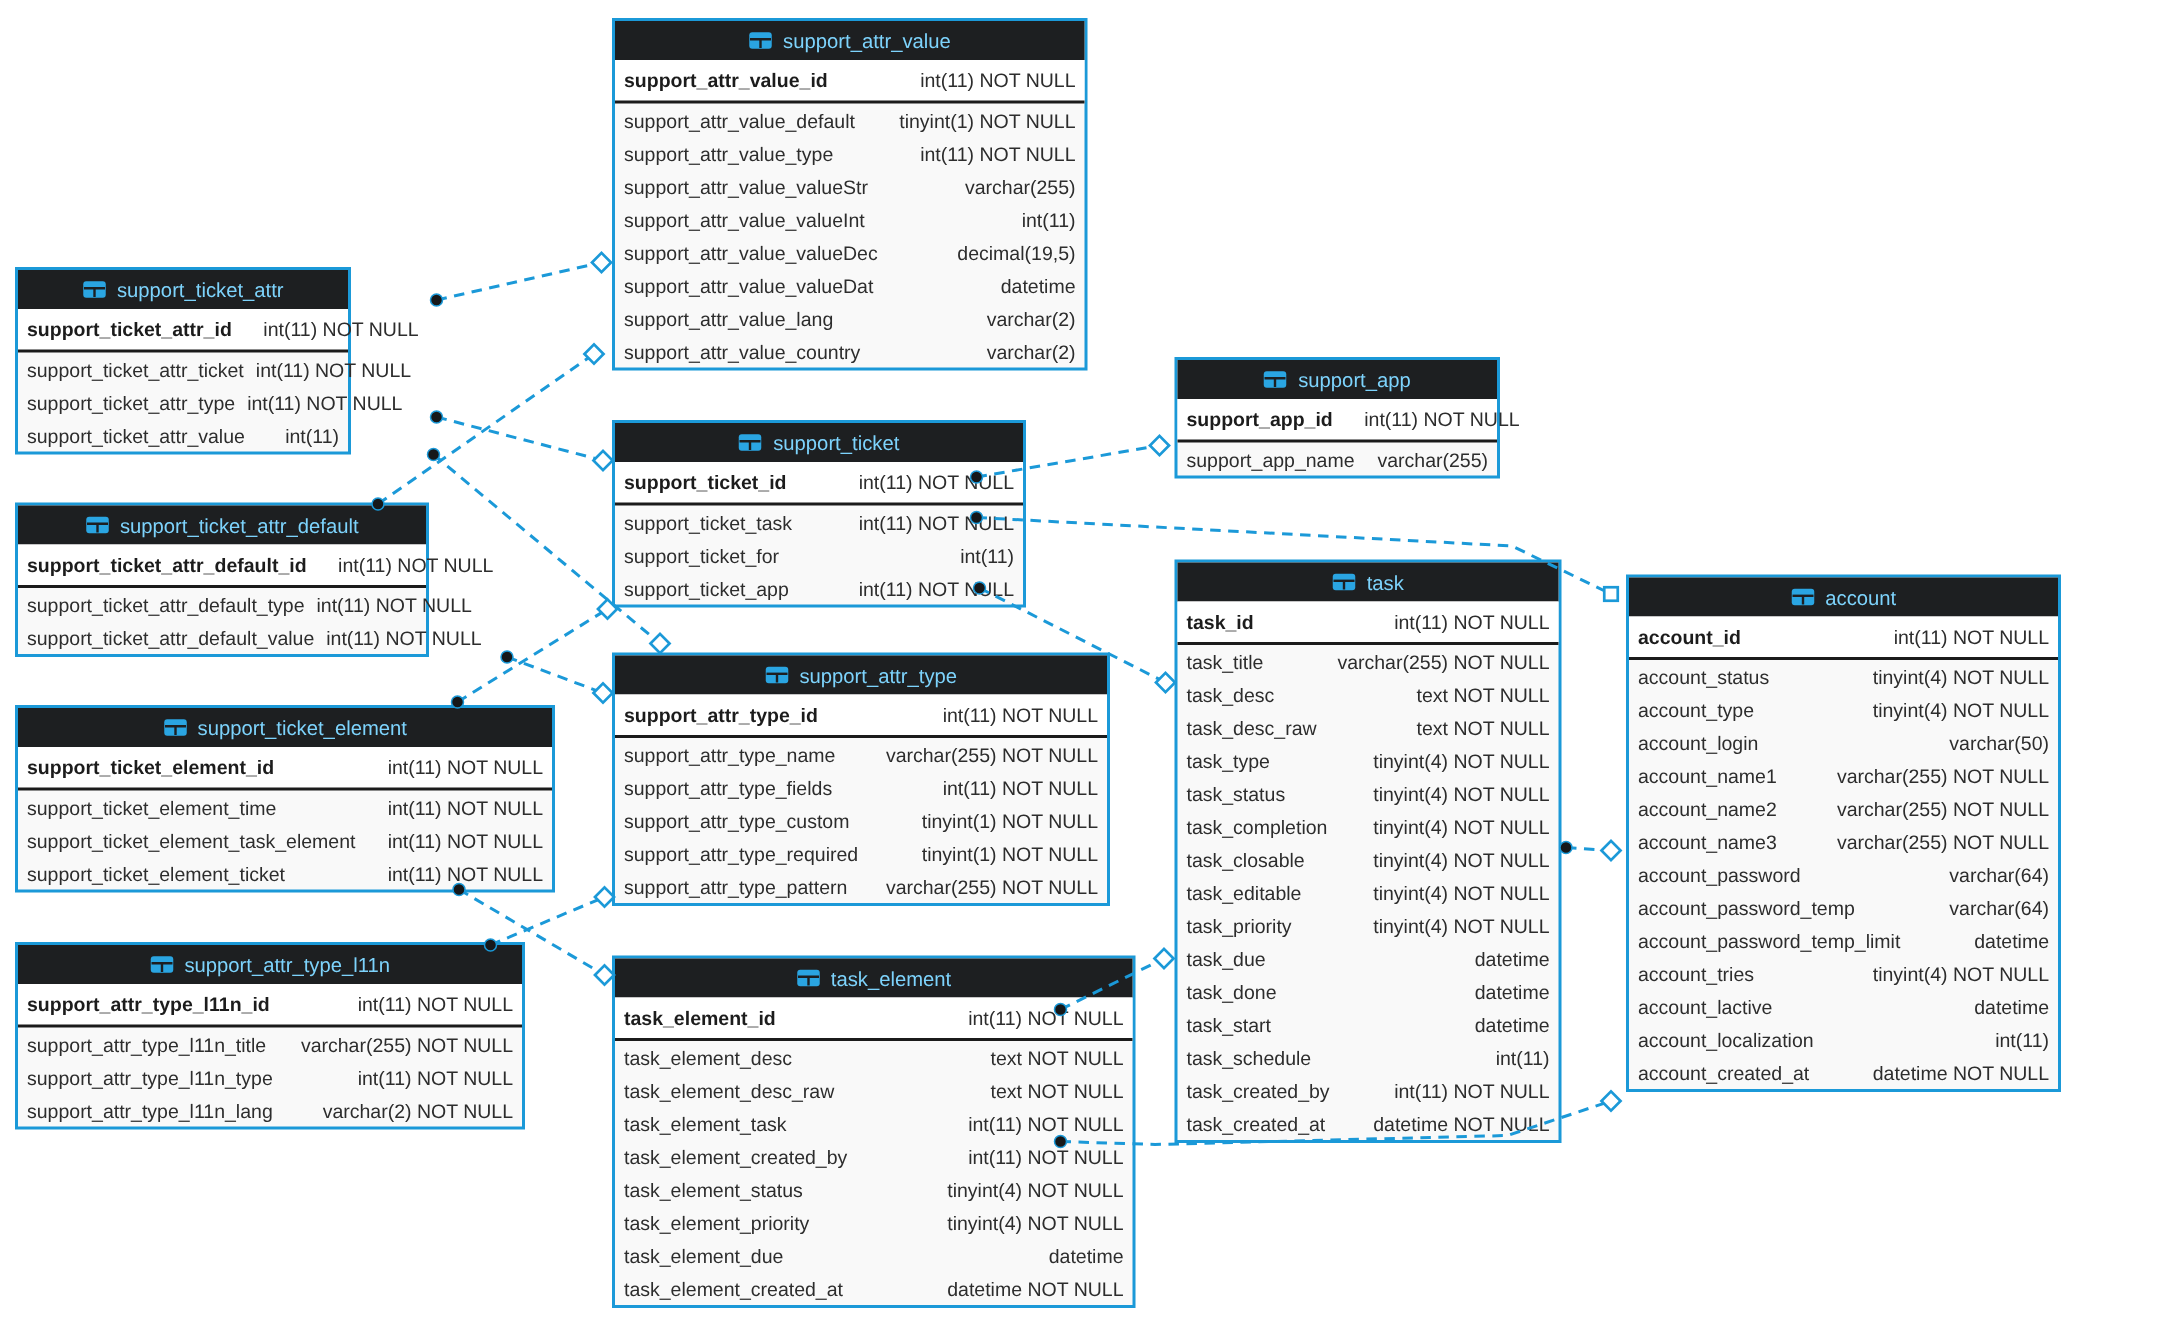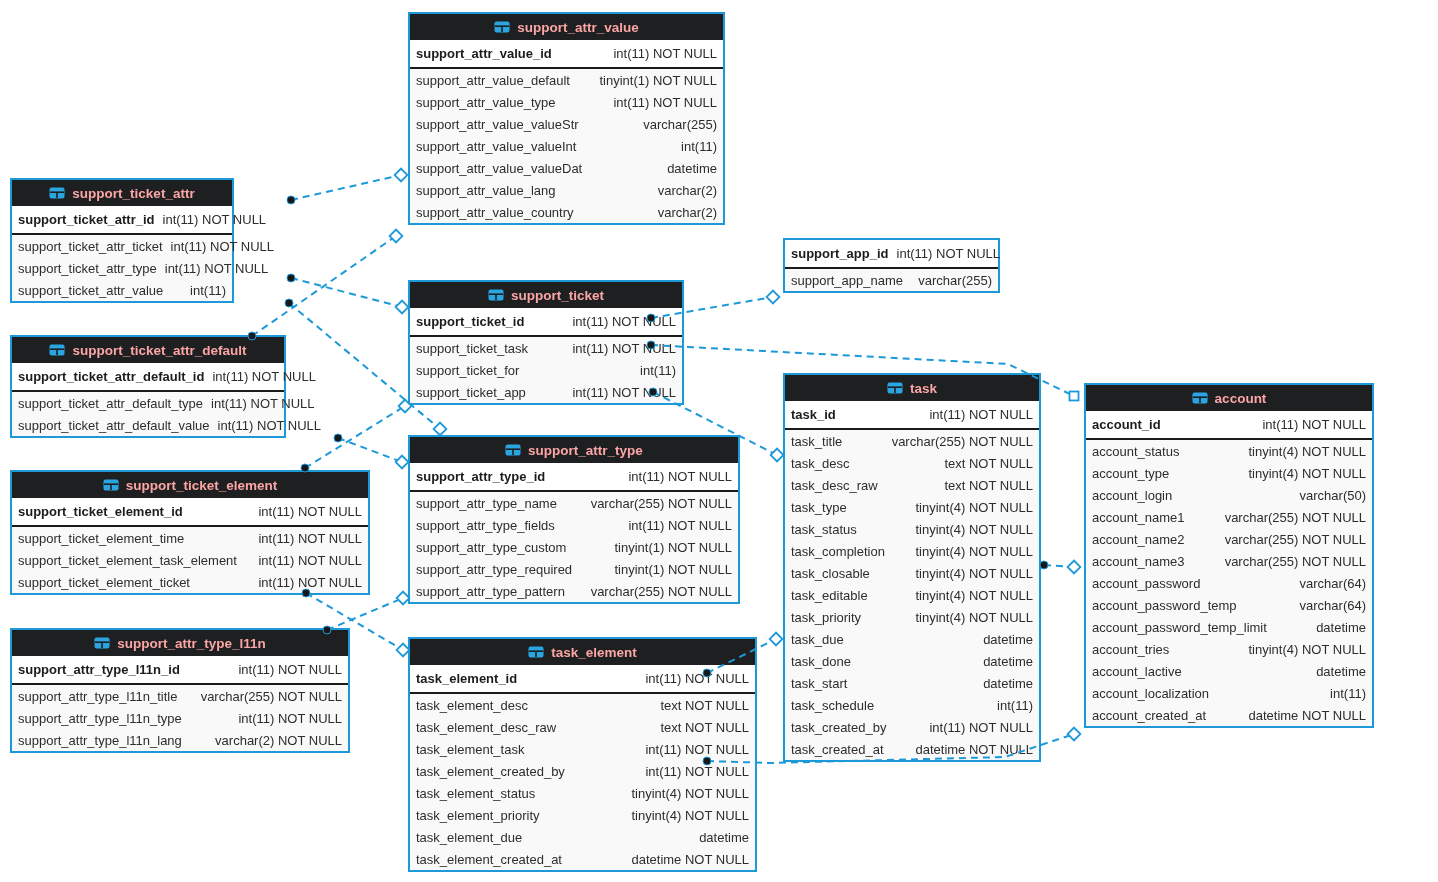--- a/index.html
+++ b/index.html
@@ -1,22 +1,22 @@
 <!DOCTYPE html>
 <html><head>
 <meta charset="utf-8">
 <style>
   html,body{margin:0;padding:0;background:#ffffff;}
   body{font-family:"Liberation Sans", sans-serif;}
   .canvas{position:relative;width:1438px;height:882px;background:#ffffff;overflow:hidden;}
   #rel{position:absolute;left:0;top:0;width:1438px;height:882px;pointer-events:none;z-index:2;}
   .tbl{position:absolute;border:2px solid #1b99d8;background:#f9f9f9;box-sizing:border-box;z-index:1;}
-  .tbl-header{height:26px;background:#1d1f21;color:#fca5a5;display:flex;align-items:center;justify-content:center;gap:7px;font-size:13.5px;font-weight:bold;}
+  .tbl-header{height:26px;background:#1d1f21;color:#7dd3fc;display:flex;align-items:center;justify-content:center;gap:7px;font-size:13.5px;}
   .tbl-icon{display:inline-flex;align-items:center;}
-  .tbl-pk{height:27px;background:#ffffff;border-bottom:2px solid #1b1b1b;display:flex;align-items:center;justify-content:space-between;padding:0 6px;font-size:13px;}
+  .tbl-pk{height:27px;background:#ffffff;border-bottom:2px solid #1b1b1b;display:flex;align-items:center;justify-content:space-between;padding:0 6px;font-size:13px;gap:13px;}
   .tbl-pk .col-name{font-weight:bold;color:#1c1c1c;white-space:nowrap;}
   .tbl-row{height:22px;display:flex;align-items:center;justify-content:space-between;padding:0 6px;font-size:13px;}
   .col-name{color:#2d2d2d;white-space:nowrap;}
   .col-type{color:#2d2d2d;white-space:nowrap;margin-left:8px;}
   .rel-line{fill:none;stroke:#1b99d8;stroke-width:2;stroke-dasharray:7 5;}
   .rel-dot{fill:#16181a;stroke:#1b99d8;stroke-width:1;}
   .rel-end{fill:#ffffff;stroke:#1b99d8;stroke-width:1.8;}
 </style>
 </head>
 <body>
@@ -119,20 +119,24 @@
       </div>
       <div class="tbl-row">
         <span class="col-name">support_attr_value_valueStr</span>
         <span class="col-type">varchar(255)</span>
       </div>
       <div class="tbl-row">
         <span class="col-name">support_attr_value_valueInt</span>
         <span class="col-type">int(11)</span>
       </div>
       <div class="tbl-row">
+        <span class="col-name">support_attr_value_valueDec</span>
+        <span class="col-type">decimal(19,5)</span>
+      </div>
+      <div class="tbl-row">
         <span class="col-name">support_attr_value_valueDat</span>
         <span class="col-type">datetime</span>
       </div>
       <div class="tbl-row">
         <span class="col-name">support_attr_value_lang</span>
         <span class="col-type">varchar(2)</span>
       </div>
       <div class="tbl-row">
         <span class="col-name">support_attr_value_country</span>
         <span class="col-type">varchar(2)</span>
@@ -352,20 +356,30 @@
       <div class="tbl-row">
         <span class="col-name">task_element_due</span>
         <span class="col-type">datetime</span>
       </div>
       <div class="tbl-row">
         <span class="col-name">task_element_created_at</span>
         <span class="col-type">datetime NOT NULL</span>
       </div>
     </div>
   <div class="tbl" style="left:783px;top:238px;width:217px">
+      <div class="tbl-header">
+        <span class="tbl-icon">
+          <svg width="16" height="12" viewBox="0 0 16 12">
+            <rect x="0.5" y="0.5" width="15" height="11" rx="2" fill="#2aa5e2"></rect>
+            <line x1="1" y1="5.2" x2="15" y2="5.2" stroke="#1d1f21" stroke-width="1.6"></line>
+            <line x1="8" y1="5.2" x2="8" y2="11" stroke="#1d1f21" stroke-width="1.6"></line>
+          </svg>
+        </span>
+        <span>support_app</span>
+      </div>
       <div class="tbl-pk">
         <span class="col-name">support_app_id</span>
         <span class="col-type">int(11) NOT NULL</span>
       </div>
       <div class="tbl-row">
         <span class="col-name">support_app_name</span>
         <span class="col-type">varchar(255)</span>
       </div>
     </div>
   <div class="tbl" style="left:783px;top:373px;width:258px">

